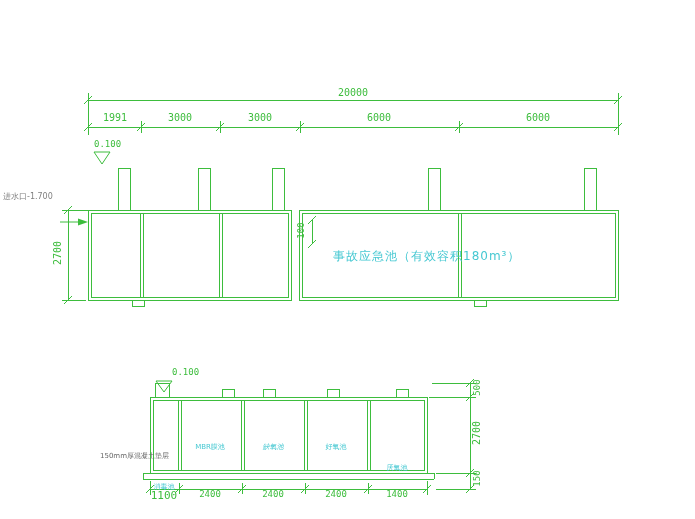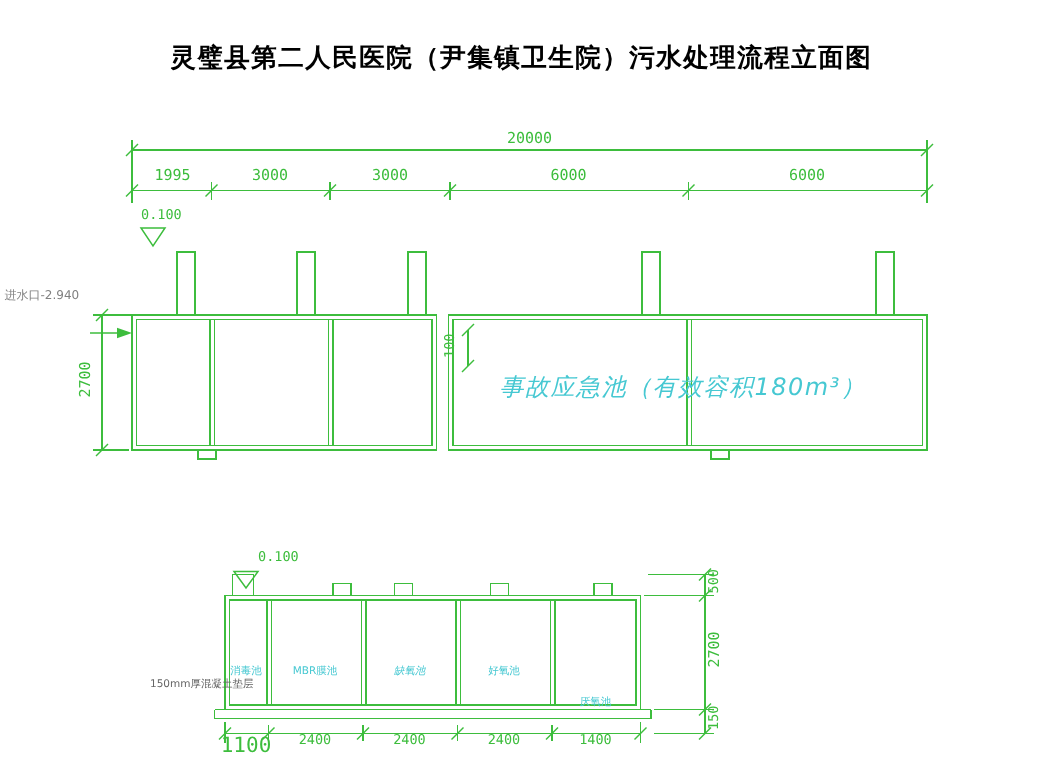--- a/index.html
+++ b/index.html
@@ -15,21 +15,21 @@
     font-size:17px; font-weight:700; letter-spacing:1px; color:#000;
   }
   .dim {
     color:#3dbd3d; font-family:"DejaVu Sans Mono","Liberation Mono",monospace;
     font-size:10px;
   }
   .dim-c { width:44px; text-align:center; }
   .rot { width:40px; text-align:center; transform:rotate(-90deg); }
   .cyan { color:#46c8d2; font-family:"DejaVu Sans",sans-serif; }
   .tank-label-1 { left:103px; top:243px; font-size:12.5px; letter-spacing:1px; }
-  .tank-label-2 { left:333px; top:250px; font-size:16px; letter-spacing:1px;font-style:italic; }
+  .tank-label-2 { left:333px; top:250px; font-size:12px; letter-spacing:1px; }
   .tiny { font-size:7px; }
   .comp { width:50px; text-align:center; top:444px; }
   .note { left:100px; top:453px; font-size:7px; color:#666; }
   .inlet { left:3px; top:193px; font-size:8px; color:#808080; }
 </style>
 </head>
 <body>
 
 <div class="canvas">
 
@@ -152,48 +152,47 @@
         <line x1="364" y1="493" x2="372" y2="485"></line>
           <line x1="423" y1="493" x2="431" y2="485"></line>
         <line x1="466" y1="387" x2="474" y2="379"></line>
           <line x1="466" y1="401" x2="474" y2="393"></line>
         <line x1="466" y1="477" x2="474" y2="469"></line>
           <line x1="466" y1="493" x2="474" y2="485"></line>
       </g>
     </g>
   </svg>
 
-  <div class="t title">灵璧县第二人民医院（尹集镇卫生院）污水处理流程立面图</div>
 
   <div class="t dim dim-c" style="left:331px;top:88px;text-align:center;">20000</div>
-  <div class="t dim dim-c" style="left:93px;top:113px;">1995</div>
+  <div class="t dim dim-c" style="left:93px;top:113px;">1991</div>
   <div class="t dim dim-c" style="left:158px;top:113px;">3000</div>
   <div class="t dim dim-c" style="left:238px;top:113px;">3000</div>
   <div class="t dim dim-c" style="left:357px;top:113px;">6000</div>
   <div class="t dim dim-c" style="left:516px;top:113px;">6000</div>
 
   <div class="t dim" style="left:94px;top:140px;font-size:9px;">0.100</div>
-  <div class="t inlet">进水口-2.940</div>
+  <div class="t inlet">进水口-1.700</div>
 
   <div class="t dim rot" style="left:38px;top:248px;">2700</div>
   <div class="t dim rot" style="left:281px;top:226px;font-size:9px;">100</div>
 
   <div class="t cyan tank-label-2">事故应急池（有效容积180m³）</div>
 
   <div class="t dim" style="left:172px;top:368px;font-size:9px;">0.100</div>
 
-  <div class="t cyan tiny comp" style="left:139px;">消毒池</div>
+  <div class="t cyan tiny comp" style="left:139px;margin-top:40px;">消毒池</div>
   <div class="t cyan tiny comp" style="left:185px;">MBR膜池</div>
   <div class="t cyan tiny comp" style="left:248px;font-style:italic;">缺氧池</div>
   <div class="t cyan tiny comp" style="left:311px;">好氧池</div>
   <div class="t cyan tiny comp" style="left:372px;margin-top:21px;">厌氧池</div>
 
   <div class="t note">150mm厚混凝土垫层</div>
 
-  <div class="t dim dim-c" style="left:142px;top:490px;font-size:14px;">1100</div>
+  <div class="t dim dim-c" style="left:142px;top:490px;font-size:11px;">1100</div>
   <div class="t dim dim-c" style="left:188px;top:490px;font-size:9px;">2400</div>
   <div class="t dim dim-c" style="left:251px;top:490px;font-size:9px;">2400</div>
   <div class="t dim dim-c" style="left:314px;top:490px;font-size:9px;">2400</div>
   <div class="t dim dim-c" style="left:375px;top:490px;font-size:9px;">1400</div>
 
   <div class="t dim rot" style="left:457px;top:383px;font-size:9px;">500</div>
   <div class="t dim rot" style="left:457px;top:428px;">2700</div>
   <div class="t dim rot" style="left:457px;top:474px;font-size:9px;">150</div>
 
 </div>

